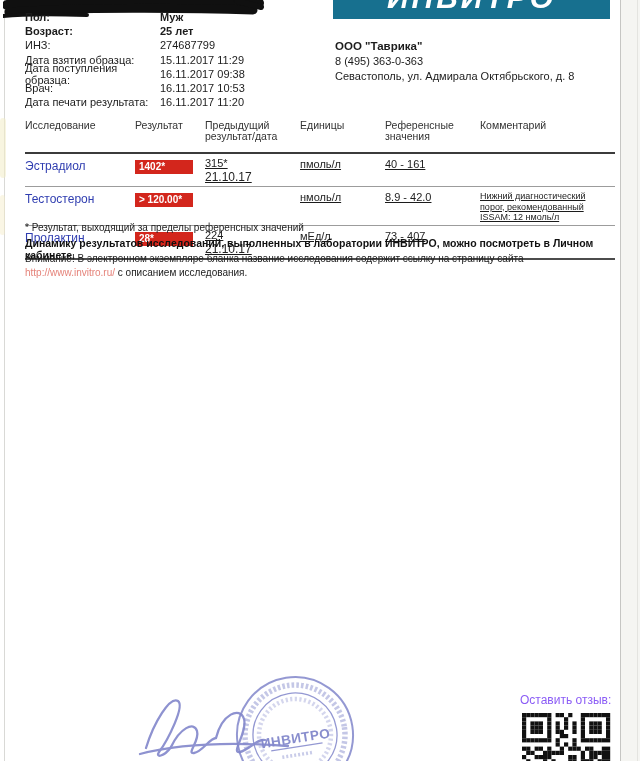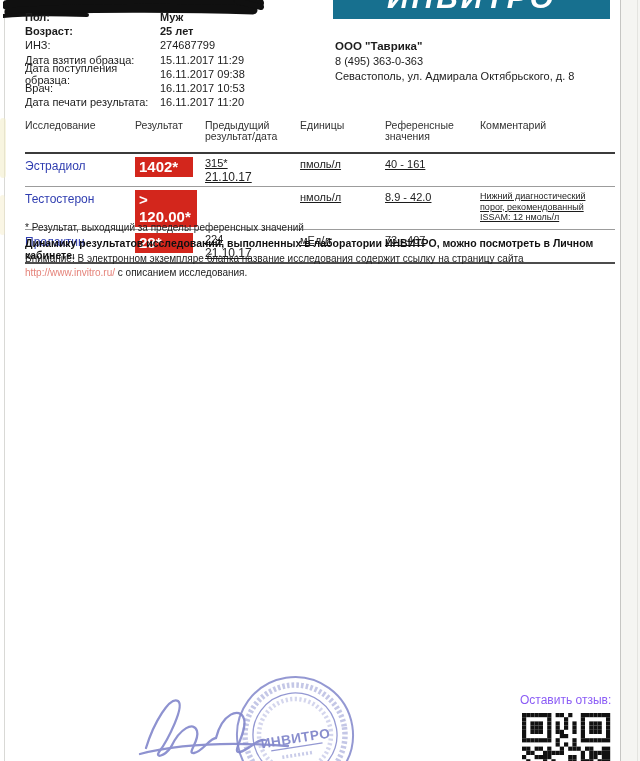--- a/index.html
+++ b/index.html
@@ -40,21 +40,21 @@
   .thead { border-bottom:2px solid #3b3b3b; padding-bottom:10px; }
   .thead .tcell { font-size:10.5px; color:#333; line-height:11px; padding-top:2px; }
   .tcell { padding-right:8px; }
   .tbody-row { border-bottom:1px solid #9c9c9c; padding:2px 0 2px;text-decoration:underline; }
   .tbody-row.last { border-bottom:2px solid #4c4c4c; }
   .row-estradiol  { min-height:24px; }
   .row-testo      { min-height:30px; }
   .row-prolactin  { min-height:20px; }
   .test-link { color:#2f3db0; font-size:12px; text-decoration:none; display:inline-block; padding-top:1px; }
   .result-box { display:inline-block; min-width:58px; background:#d3261c; color:#fff; font-weight:bold;
-                font-size:15px; padding:1px 4px 2px; margin-top:1px; }
+                font-size:10px; padding:1px 4px 2px; margin-top:1px; }
   .prev-val { font-size:11px; padding-top:1px; }
   .prev-date { font-size:12px; margin-top:1px; color:#222; }
   .units-cell, .ref-cell { font-size:11px; padding-top:2px; }
   .comment-cell { font-size:9px; line-height:10.5px; padding-top:2px; color:#222; }
 
   
   .note-asterisk { position:absolute; left:25px; top:222px; font-size:10px; color:#222; }
   .note-dynamics { position:absolute; left:25px; top:237px; font-size:10.5px; font-weight:bold; color:#111; }
   .note-attention { position:absolute; left:25px; top:252px; width:578px; font-size:10px; line-height:13.5px; color:#222; }
   .invitro-link { color:#e5837a; text-decoration:none; }

